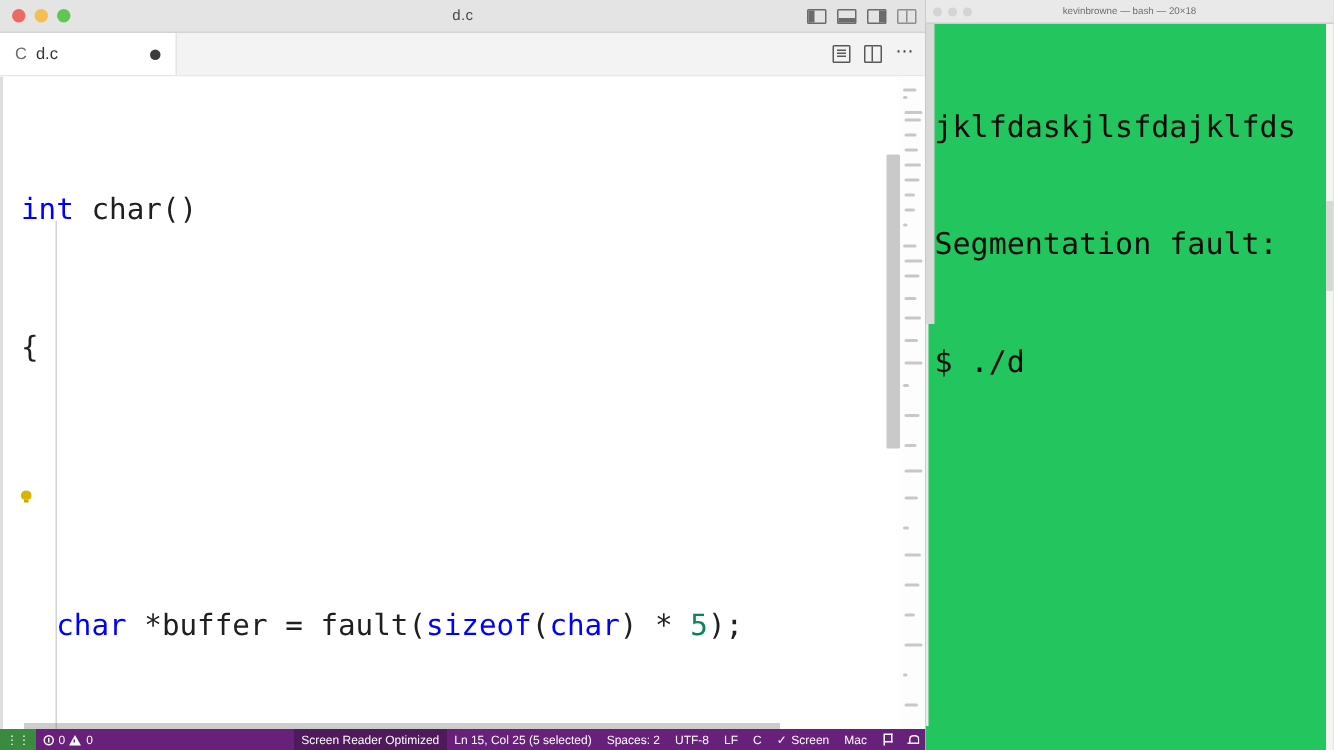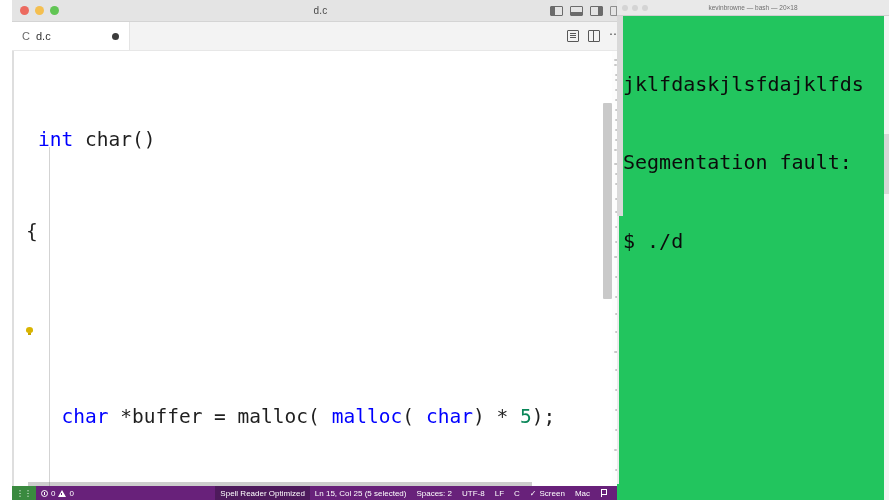--- a/index.html
+++ b/index.html
@@ -5,21 +5,21 @@
   * { box-sizing: border-box; margin: 0; padding: 0; }
   html, body {
     width: 889px; height: 500px; overflow: hidden;
     font-family: "Liberation Sans", sans-serif;
     background: #ffffff;
   }
   #root { position: relative; width: 889px; height: 500px; }
 
   
   #vscode {
-    position: absolute; left: 12px; top: 0; width: 617px; height: 500px;
+    position: absolute; left: 0; top: 0; width: 617px; height: 500px;
     background: #ffffff; overflow: hidden;
   }
 
   .titlebar {
     position: relative; height: 22px; width: 100%;
     background: #e4e4e4;
     border-bottom: 1px solid #d4d4d4;
     display: flex; align-items: center;
   }
   .traffic { display: flex; gap: 6px; padding-left: 8px; }
@@ -92,21 +92,21 @@
     position: absolute; left: 0; top: 0; padding: 12px 0 0 0;
     font-family: "DejaVu Sans Mono", monospace;
     font-size: 19.5px; line-height: 30.8px;
     color: #1f1f1f; white-space: pre;
   }
   .code .line { padding-left: 14px; position: relative; }
   .indent-guide {
     position: absolute; left: 37px; top: 96px; width: 1px; height: 390px;
     background: #d3d3d3;
   }
-  .kw   { color: #0000ff; margin-left: 12px; }
+  .kw   { color: #0000ff; }
   .num  { color: #098658; }
 
   
   .minimap {
     position: absolute; right: 0; top: 0; width: 17px; height: 438px;
     background: #fdfdfd;
   }
   .mm-line { position: absolute; background: #c8c8c8; height: 2px; border-radius: 1px; }
   .v-scroll {
     position: absolute; right: 17px; top: 52px; width: 9px; height: 196px;
@@ -231,21 +231,21 @@
 
     <div class="editor">
       <div class="ed-edge"></div>
       <div class="indent-guide"></div>
       <div class="bulb"></div>
 
       <div class="code">
         <div class="line"><span class="kw">int</span><span> char()</span></div>
         <div class="line"><span>{</span></div>
         <div class="line">&nbsp;</div>
-        <div class="line"><span>  </span><span class="kw">char</span><span> *buffer = malloc(</span><span class="kw">malloc</span><span>(</span><span class="kw">char</span><span>) * </span><span class="num">5</span><span>);</span></div>
+        <div class="line"><span>  </span><span class="kw">char</span><span> *buffer = fault(</span><span class="kw">sizeof</span><span>(</span><span class="kw">char</span><span>) * </span><span class="num">5</span><span>);</span></div>
         
         
         
         
         
         
         
         
         
         
@@ -290,21 +290,21 @@
 
     <div class="statusbar">
       <div class="sb-remote">⋮⋮</div>
       <div class="sb-item">
         <span class="circ"></span>
         <span>0</span>
         <span class="tri"></span>
         <span>0</span>
       </div>
       <div class="sb-right">
-        <div class="sb-screenreader">Spell Reader Optimized</div>
+        <div class="sb-screenreader">Screen Reader Optimized</div>
         <div class="sb-item">Ln 15, Col 25 (5 selected)</div>
         <div class="sb-item">Spaces: 2</div>
         <div class="sb-item">UTF-8</div>
         <div class="sb-item">LF</div>
         <div class="sb-item">C</div>
         <div class="sb-item">
             <span>✓</span>
             <span>Screen</span>
           </div>
         <div class="sb-item">Mac</div>

